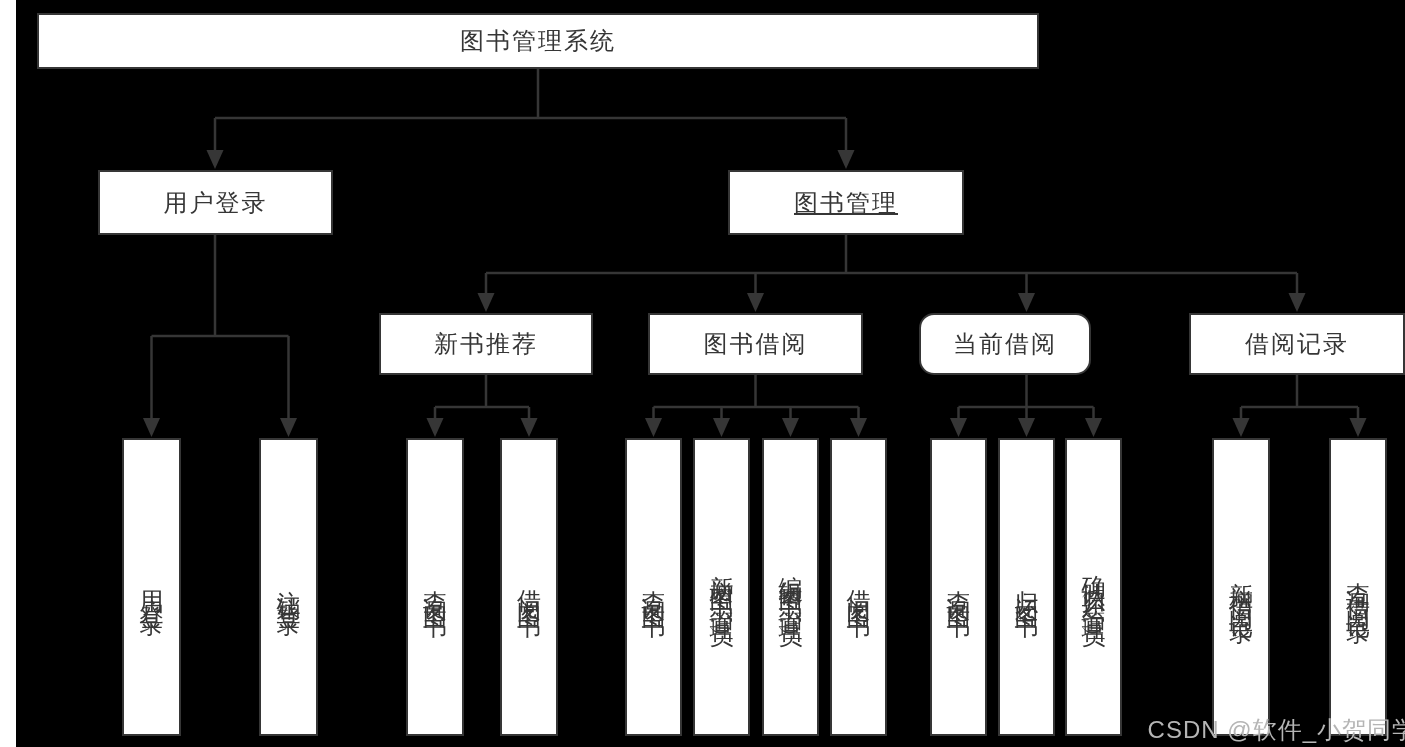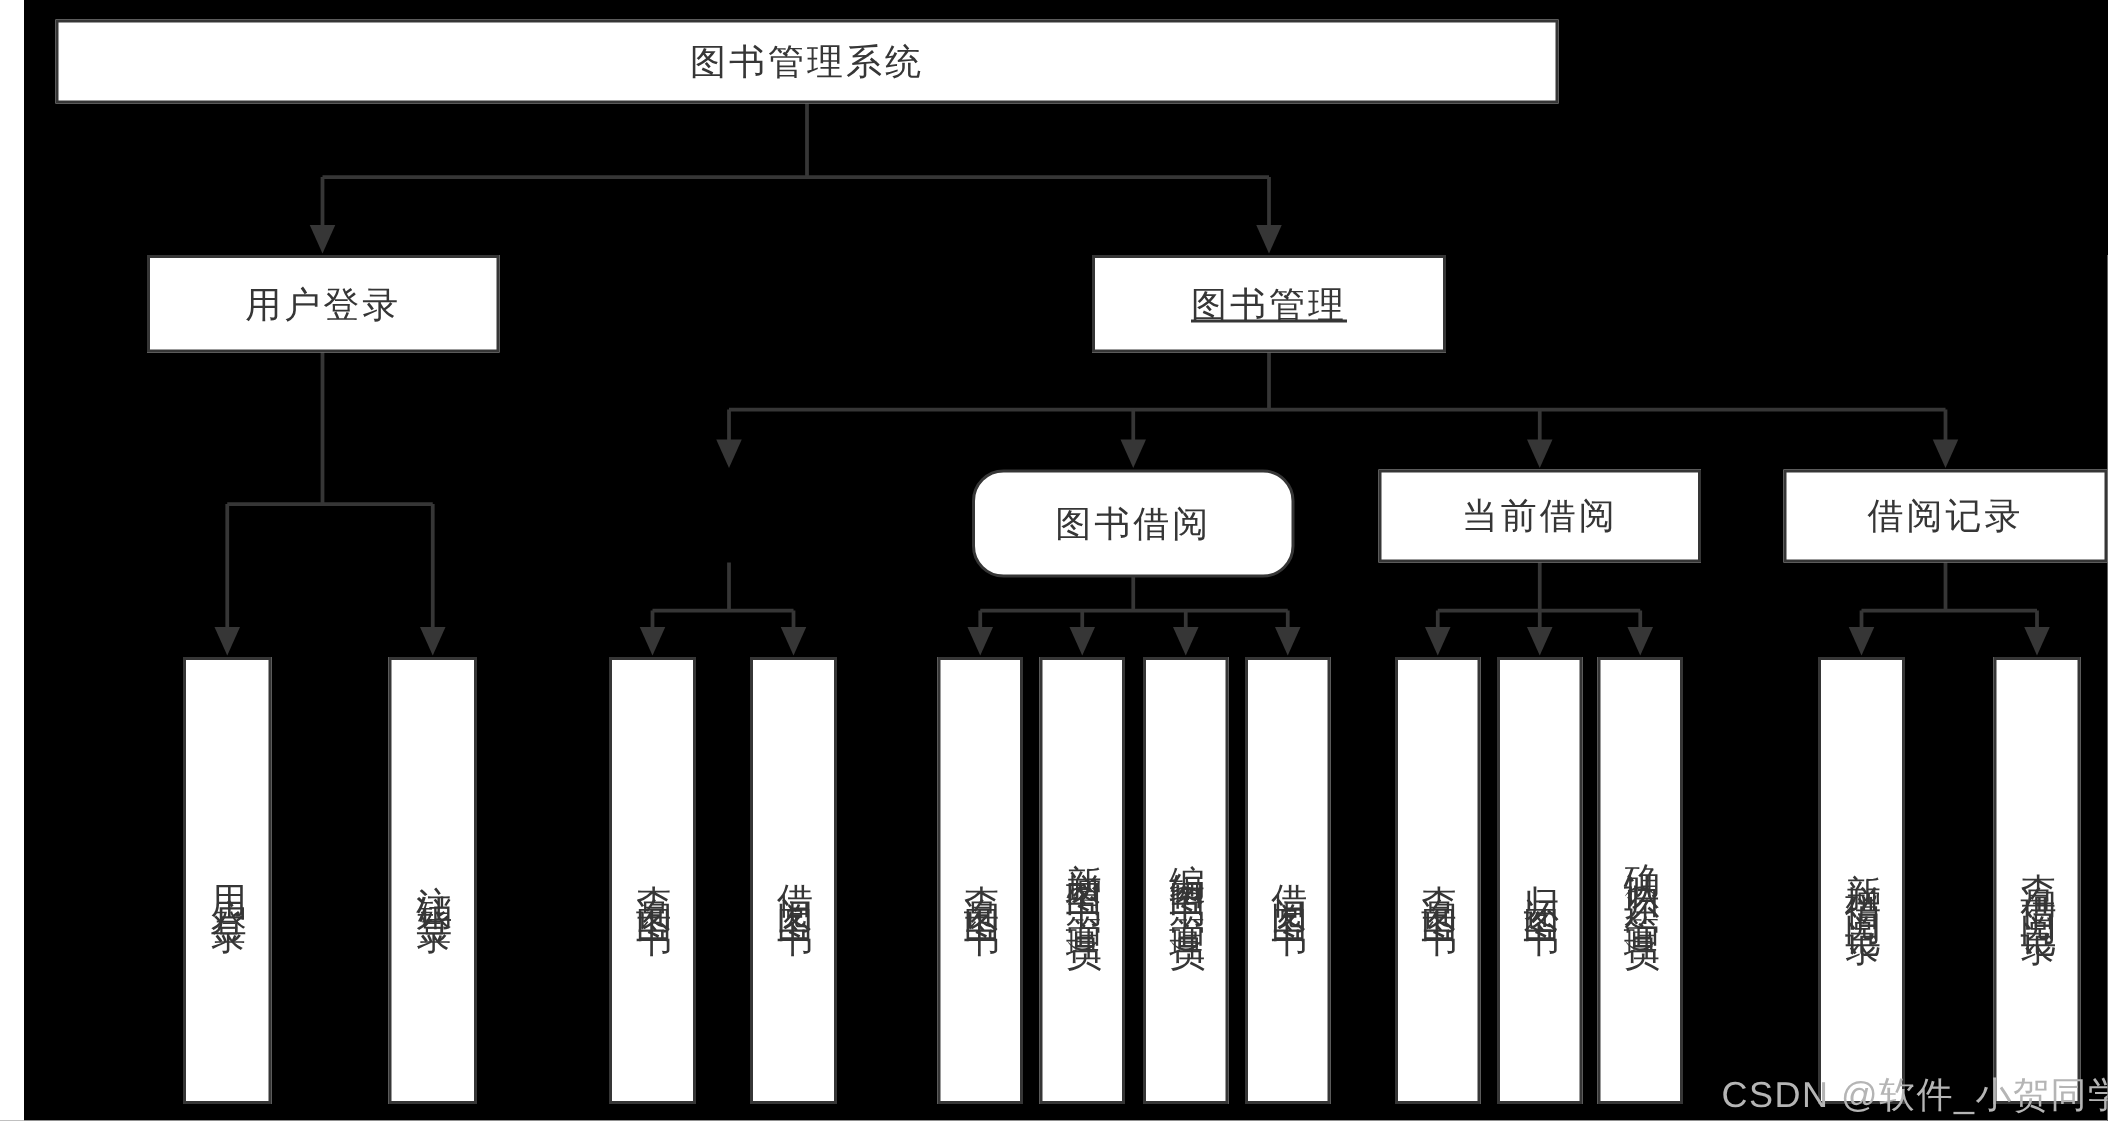--- a/index.html
+++ b/index.html
@@ -132,22 +132,23 @@
       <polygon points="1216.5,418 1233.5,418 1225,437"></polygon>
       <polygon points="1333.5,418 1350.5,418 1342,437"></polygon>
     </g>
   </svg>
 
   <div class="node" style="left:21px; top:13px; width:1002px; height:56px;">图书管理系统</div>
 
   <div class="node" style="left:82px; top:170px; width:235px; height:65px;">用户登录</div>
   <div class="node" style="left:712px; top:170px; width:236px; height:65px;text-decoration:underline;">图书管理</div>
 
-  <div class="node" style="left:632px; top:313px; width:215px; height:72px;border-radius:21px;">图书借阅</div>
-  <div class="node" style="left:903px; top:313px; width:215px; height:62px;">当前借阅</div>
+  <div class="node" style="left:363px; top:313px; width:214px; height:62px;">新书推荐</div>
+  <div class="node" style="left:632px; top:313px; width:215px; height:62px;">图书借阅</div>
+  <div class="node" style="left:903px; top:313px; width:172px; height:62px;border-radius:15px;">当前借阅</div>
   <div class="node" style="left:1173px; top:313px; width:216px; height:62px;">借阅记录</div>
 
   <div class="leaf" style="left:106px; width:59px;">用户登录</div>
   <div class="leaf" style="left:243px; width:59px;">注销登录</div>
 
   <div class="leaf" style="left:390px; width:58px;">查询图书</div>
   <div class="leaf" style="left:484px; width:58px;">借阅图书</div>
 
   <div class="leaf" style="left:609px; width:57px;">查询图书</div>
   <div class="leaf dense" style="left:677px; width:57px;">新增图书（管理员）</div>

